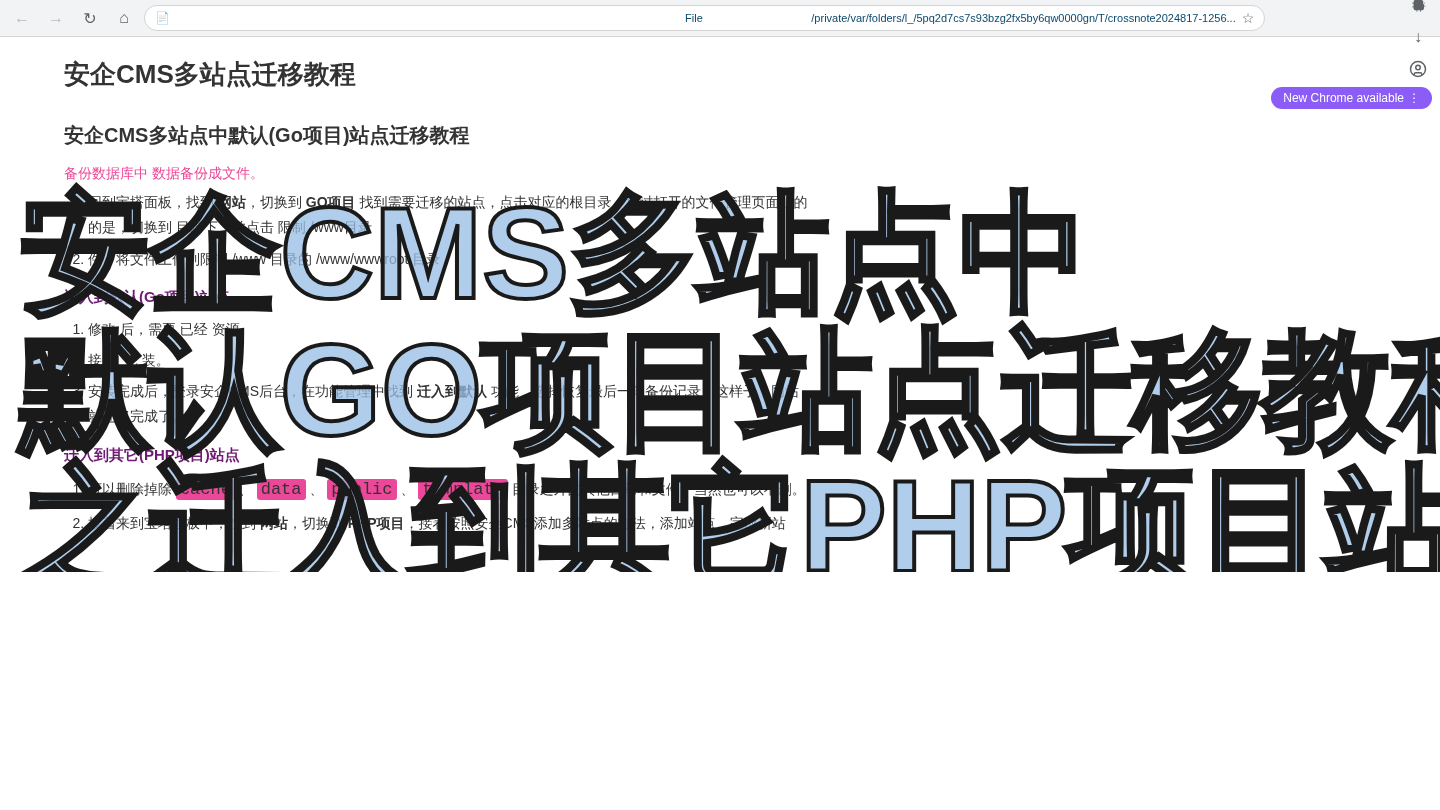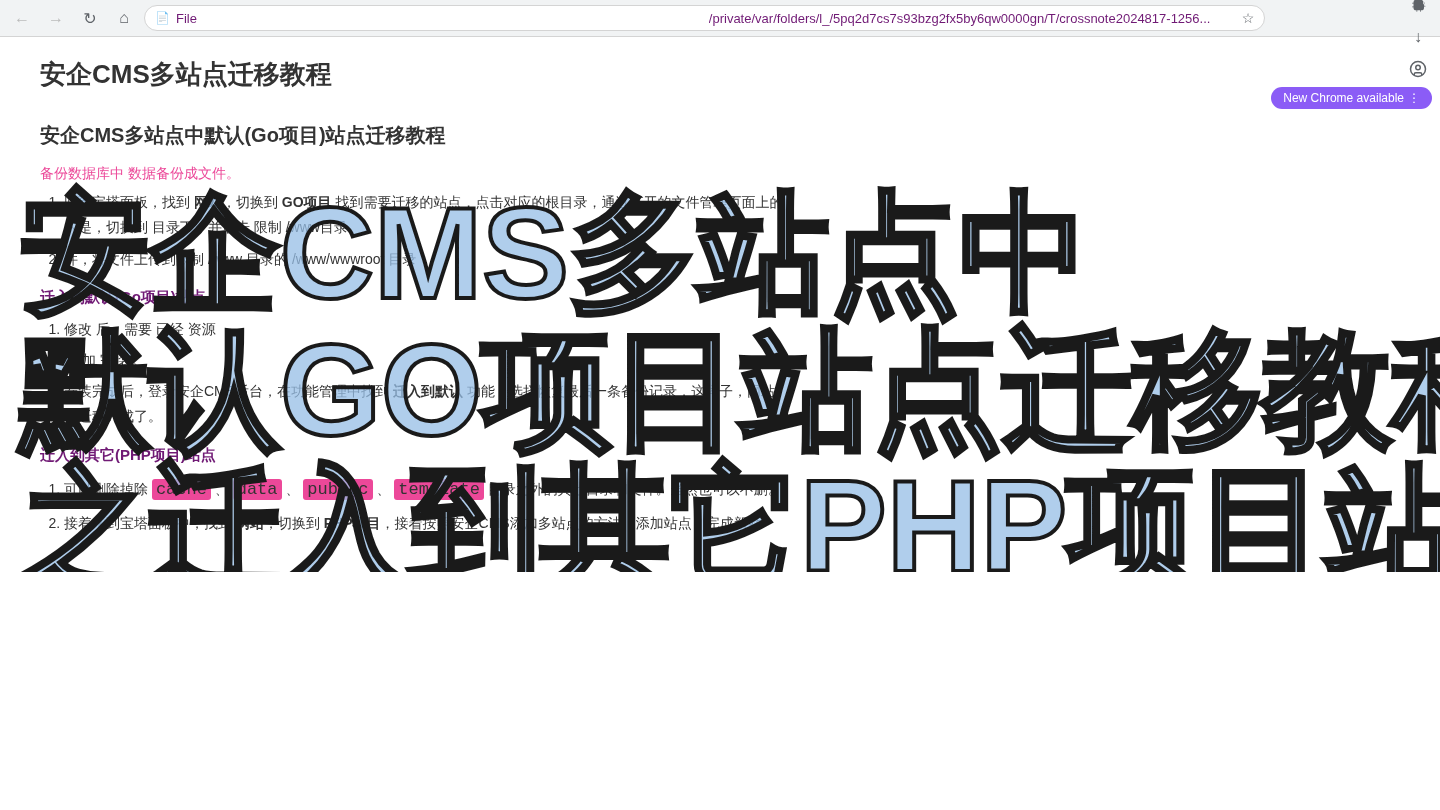--- a/index.html
+++ b/index.html
@@ -47,25 +47,26 @@
       gap: 6px;
       font-size: 13px;
       color: #202124;
     }
     .address-bar .lock-icon {
       color: #5f6368;
       font-size: 12px;
     }
     .address-text {
       flex: 1;
-      font-size: 13px;
-      color: #701a75;
+      font-size: 11px;
+      color: #0c4a6e;
       overflow: hidden;
       text-overflow: ellipsis;
       white-space: nowrap;
+      text-align: right;
     }
     .star-btn {
       background: none;
       border: none;
       cursor: pointer;
       color: #5f6368;
       font-size: 14px;
     }
     .toolbar-icons {
       display: flex;
@@ -95,21 +96,21 @@
       border: none;
       border-radius: 16px;
       padding: 4px 12px;
       font-size: 12px;
       cursor: pointer;
       white-space: nowrap;
     }
 
     
     .page-content {
-      padding: 20px 40px;
+      padding: 20px 64px;
       position: relative;
       overflow: hidden;
     }
 
     .main-title {
       font-size: 26px;
       font-weight: bold;
       color: #333;
       margin-bottom: 30px;
     }

